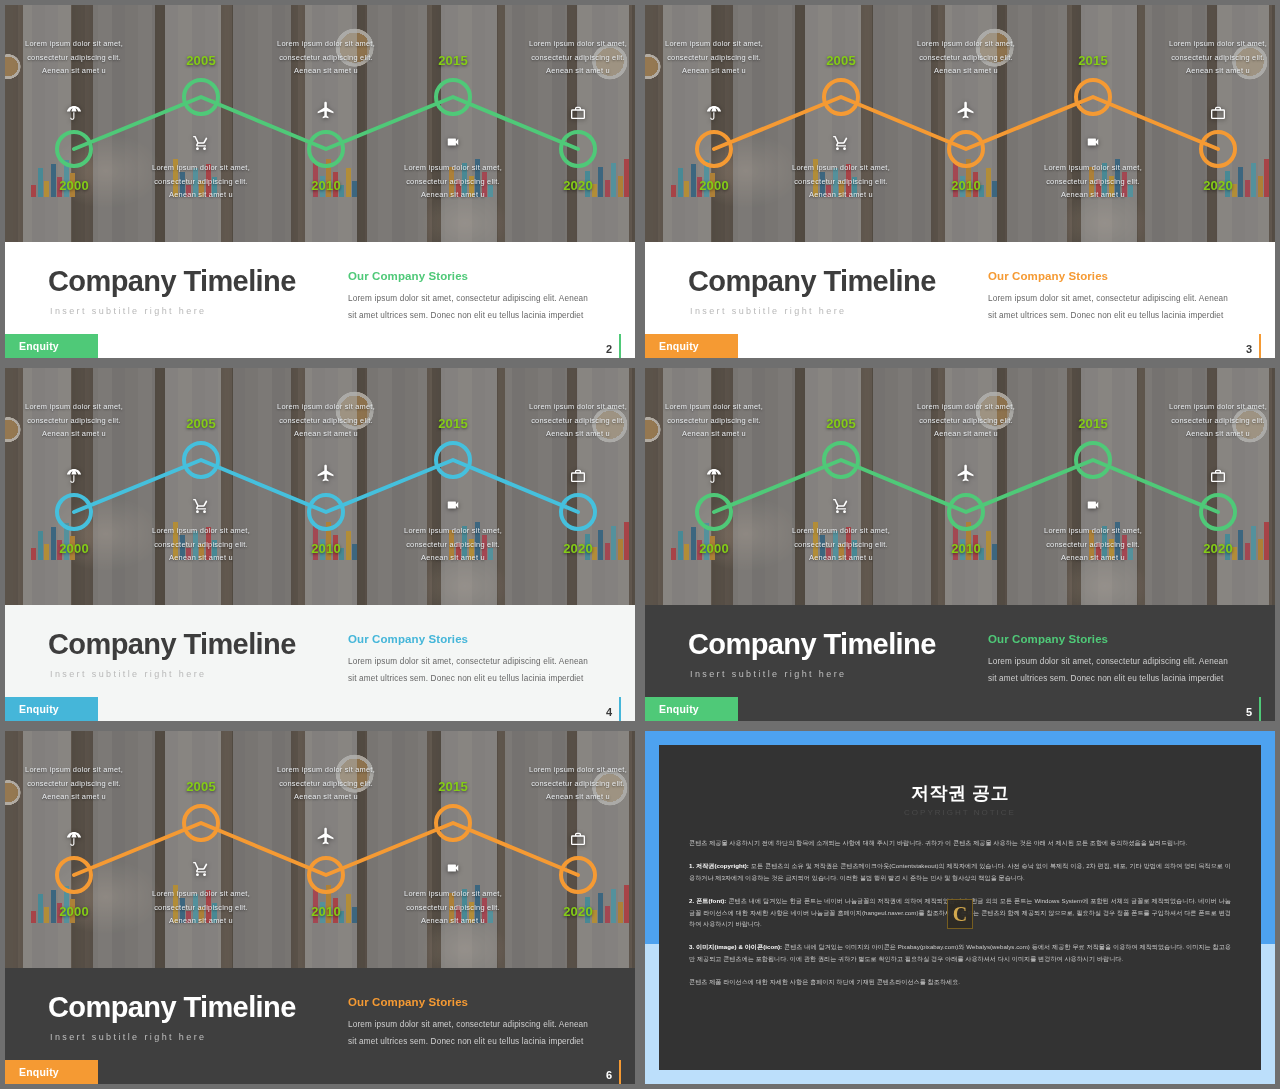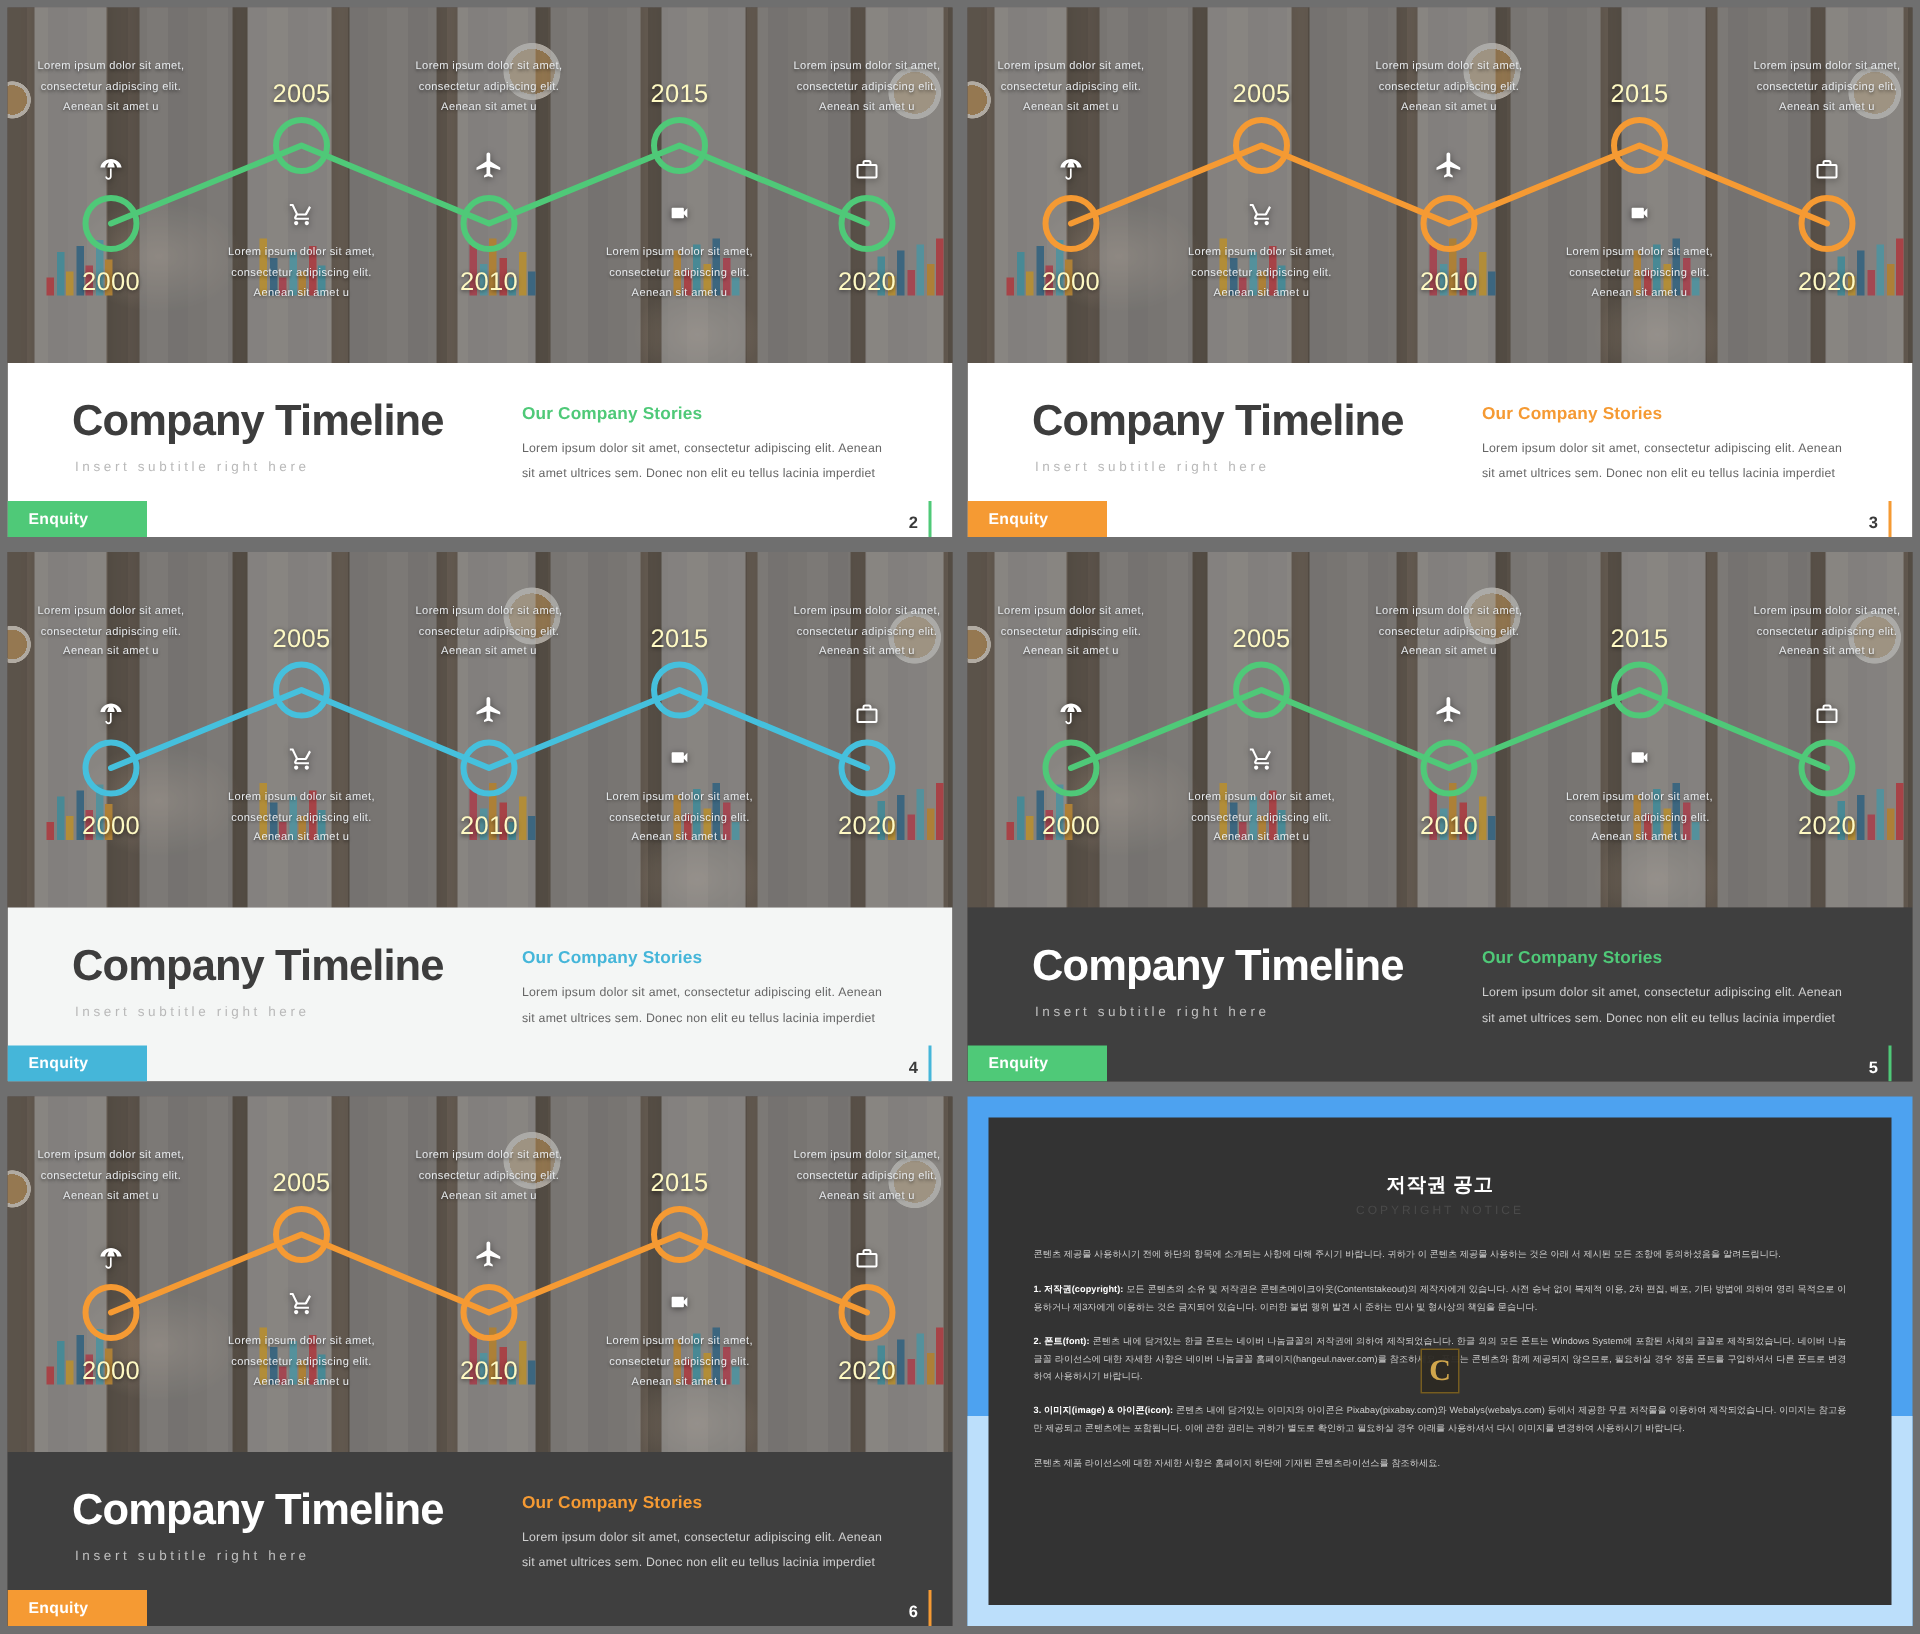--- a/index.html
+++ b/index.html
@@ -69,23 +69,23 @@
     position:absolute; inset:0;
     background:rgba(60,55,50,0.34);
   }
 
   
   .tl { position:absolute; inset:0; }
   .tl svg { width:100%; height:100%; display:block; }
 
   .yr {
     position:absolute;
-    color:#fef9c3;
-    font-weight:normal;
-    font-size:17px;
+    color:#84cc16;
+    font-weight:bold;
+    font-size:13px;
     letter-spacing:.2px;
     text-shadow:0 1px 3px rgba(0,0,0,.55);
     transform:translateX(-50%);
     white-space:nowrap;
   }
   .blurb {
     position:absolute;
     width:118px;
     transform:translateX(-50%);
     color:#e9ecef;
@@ -175,21 +175,21 @@
   .cr-inner {
     position:relative; z-index:1;
     width:100%; height:100%;
     background:#333333;
     padding:22px 30px;
     overflow:hidden;
   }
   .cr-title {
     text-align:center;
     color:#ffffff;
-    font-size:13px;
+    font-size:18px;
     font-weight:bold;
     letter-spacing:.5px;
     margin-top:14px;
   }
   .cr-sub {
     text-align:center;
     color:#4a4a4a;
     font-size:8px;
     letter-spacing:2px;
     margin-top:3px;

